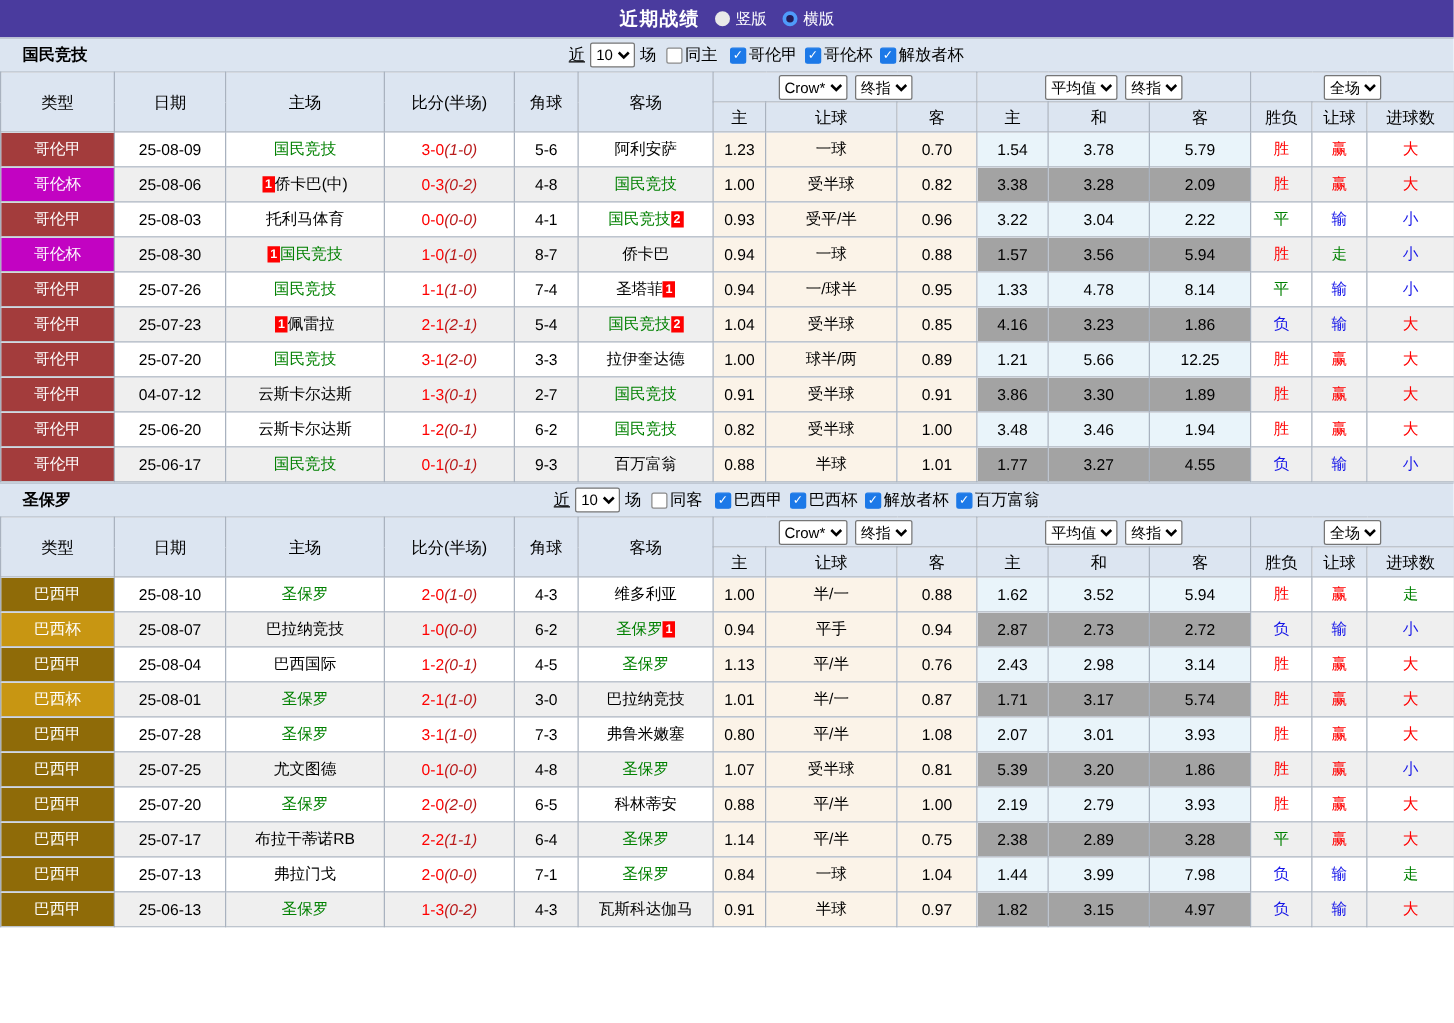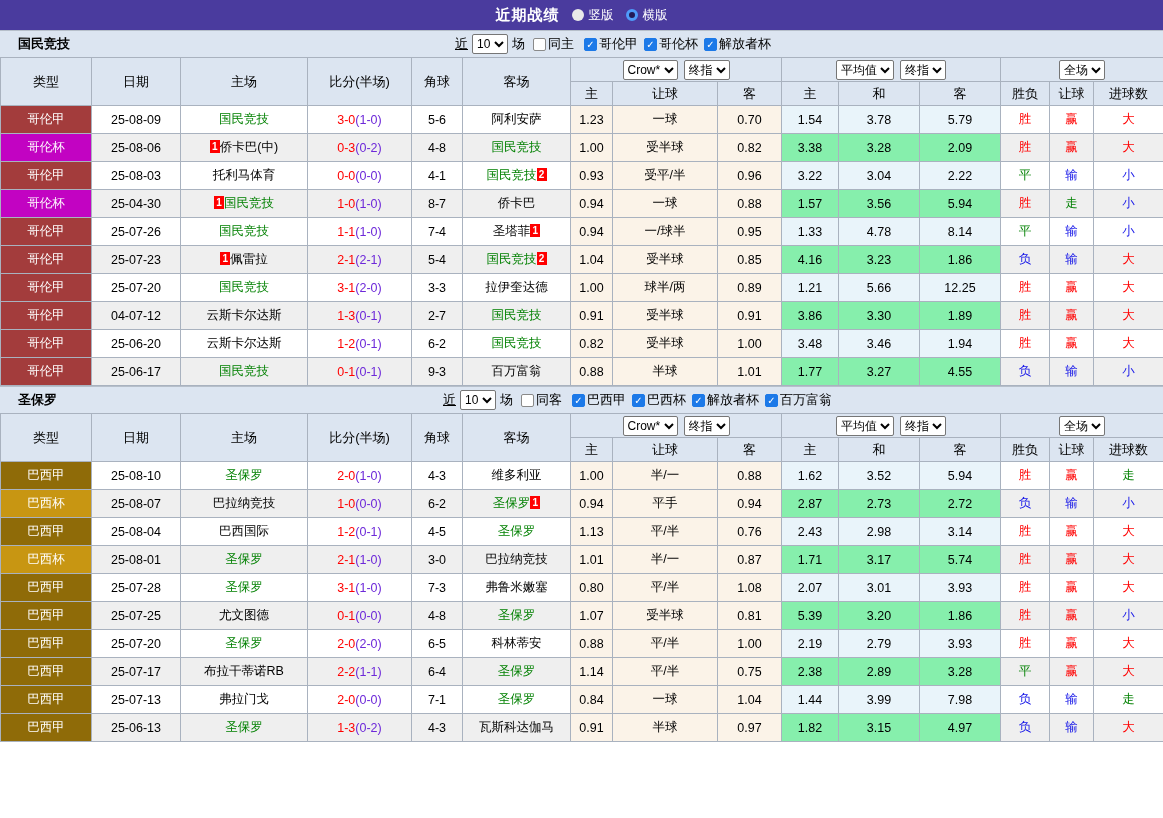--- a/index.html
+++ b/index.html
@@ -31,24 +31,24 @@
   table{border-collapse:collapse;table-layout:fixed;width:1163px;font-size:12.5px;}
   th,td{border:1px solid #a9b2bf;text-align:center;padding:0;overflow:hidden;white-space:nowrap;}
   thead th{background:#dce5f1;font-weight:normal;height:24px;font-size:13px;}
   thead .grp select{margin:0 3px;}
   tbody td{height:28px;background:#fff;}
   tr.alt td{background:#efefef;}
   td.league{color:#fff;}
   td.bg-odds{background:#fbf3e8;}
   tr.alt td.bg-odds{background:#fbf3e8;}
   td.bg-avg{background:#e9f4fa;}
-  tr.alt td.bg-avg{background:#86efac;}
+  tr.alt td.bg-avg{background:#a3a3a3;}
   .green{color:#008000;}
   .ft{color:#ff0000;}
-  .ht{color:#6d28d9;}
+  .ht{color:#b91c1c;font-style:italic;}
   .card{display:inline-block;background:#ff0000;color:#fff;font-size:10px;font-weight:bold;line-height:13px;min-width:10px;height:13px;padding:0 1px;vertical-align:1px;}
   .res-red{color:#ff0000;}
   .res-blue{color:#1515e8;}
   .res-green{color:#008000;}
   
   .summary{height:28px;background:#f6f6f6;display:flex;align-items:center;justify-content:center;font-size:13px;border:1px solid #a9b2bf;border-top:none;}
   .summary .red{color:#ff0000;}
 </style>
 </head>
 <body>
@@ -187,21 +187,21 @@
           <td class="bg-odds">0.96</td>
           <td class="bg-avg">3.22</td>
           <td class="bg-avg">3.04</td>
           <td class="bg-avg">2.22</td>
           <td class="res-green">平</td>
           <td class="res-blue">输</td>
           <td class="res-blue">小</td>
         </tr>
         <tr class="alt">
           <td class="league" style="background:#c203c2">哥伦杯</td>
-          <td>25-04-30</td>
+          <td>25-08-30</td>
           <td><span class="card">1</span><span class="green">国民竞技</span></td>
           <td><span class="ft">1-0</span><span class="ht">(1-0)</span></td>
           <td>8-7</td>
           <td><span class="">侨卡巴</span></td>
           <td class="bg-odds">0.94</td>
           <td class="bg-odds">一球</td>
           <td class="bg-odds">0.88</td>
           <td class="bg-avg">1.57</td>
           <td class="bg-avg">3.56</td>
           <td class="bg-avg">5.94</td>

